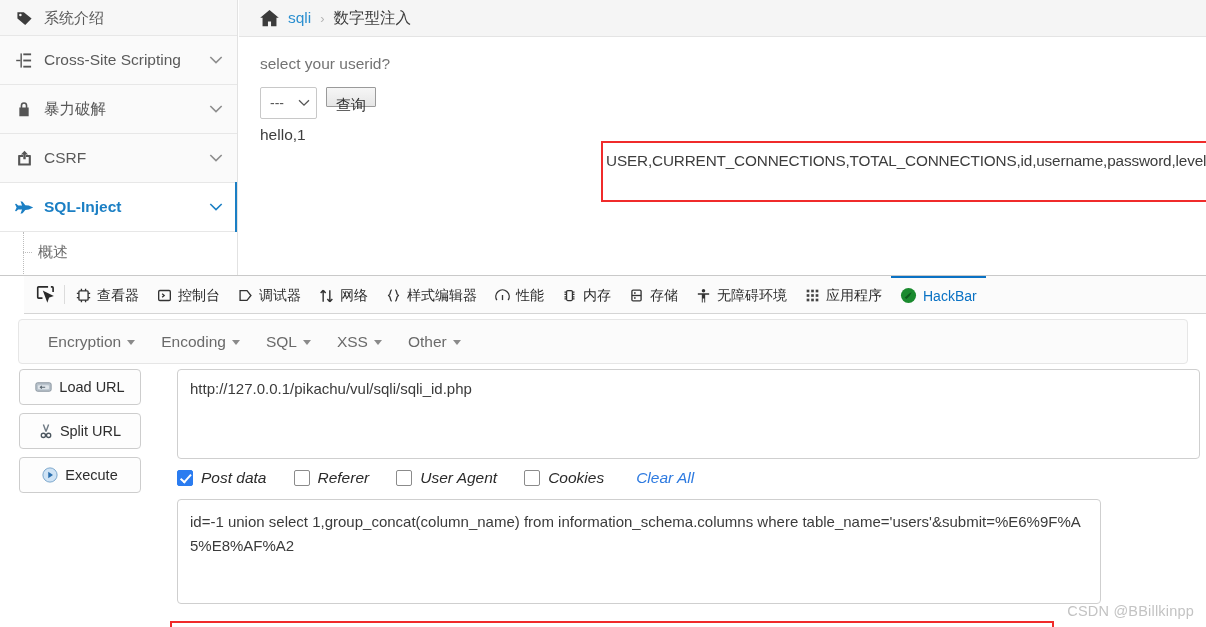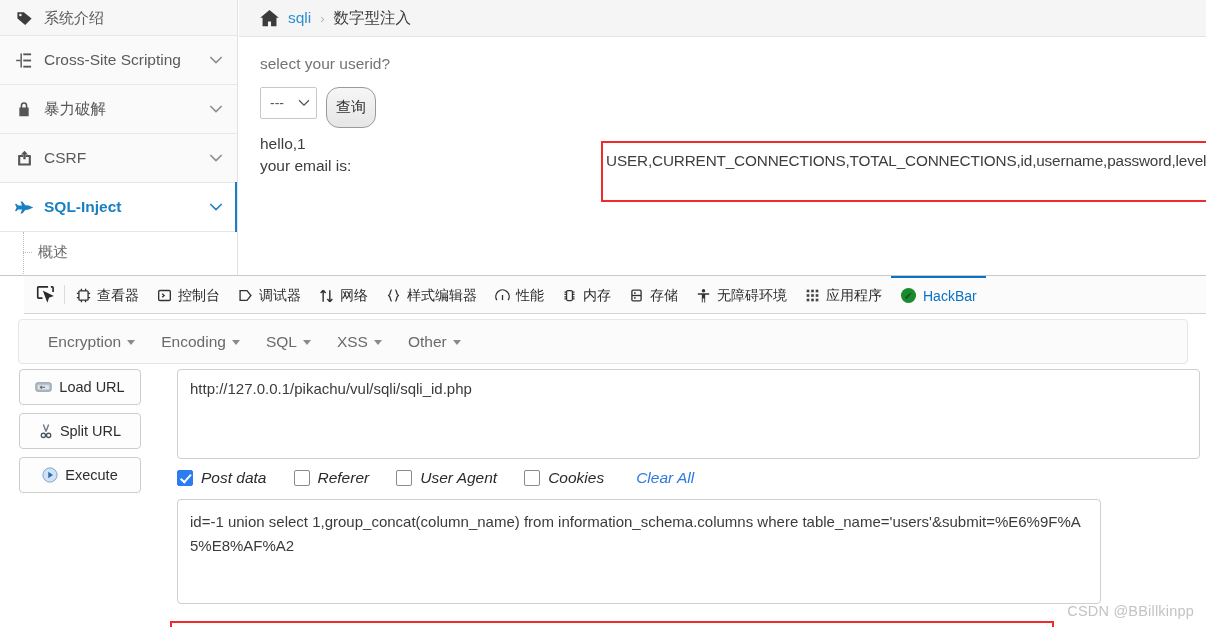--- a/index.html
+++ b/index.html
@@ -135,24 +135,24 @@
     border-radius: 2px;
     background: #fff;
     font-size: 14px;
     color: #5a5a5a;
     display: flex; align-items: center; justify-content: space-between;
     padding: 0 6px 0 9px;
     cursor: pointer;
   }
   .sel .chev { font-size: 11px; color: #555; }
   .btn-query {
-    height: 41px;
-    padding: 0 9px;
+    height: 20px;
+    padding: 8px 9px;
     border: 1px solid #9a9a9a;
-    border-radius: 13px;
+    border-radius: 1px;
     background: linear-gradient(#f6f6f6, #e6e6e6);
     font-size: 15px;
     color: #2f2f2f;
     cursor: pointer;
     font-family: "Liberation Sans", sans-serif;
   }
   .result-line {
     font-size: 15.5px;
     color: #3d3d3d;
     margin-top: 5px;
@@ -476,23 +476,20 @@
           <span class="chev">
             <svg width="12" height="8" viewBox="0 0 14 9" fill="none" stroke="#555" stroke-width="1.5">
                 <path d="M1.2 1.2L7 7l5.8-5.8"></path>
               </svg>
           </span>
         </div>
         <button class="btn-query">查询</button>
       </div>
 
       <div class="result-line">hello,1</div>
-      <div class="email-line">
-        <span>your email is:</span>
-      </div>
     </div>
 
     <div id="email-value">USER,CURRENT_CONNECTIONS,TOTAL_CONNECTIONS,id,username,password,level,id,username,password</div>
     <div id="email-highlight"></div>
   </div>
 </div>
 
 <div id="devtools">
 
   <div id="dt-tabbar">

